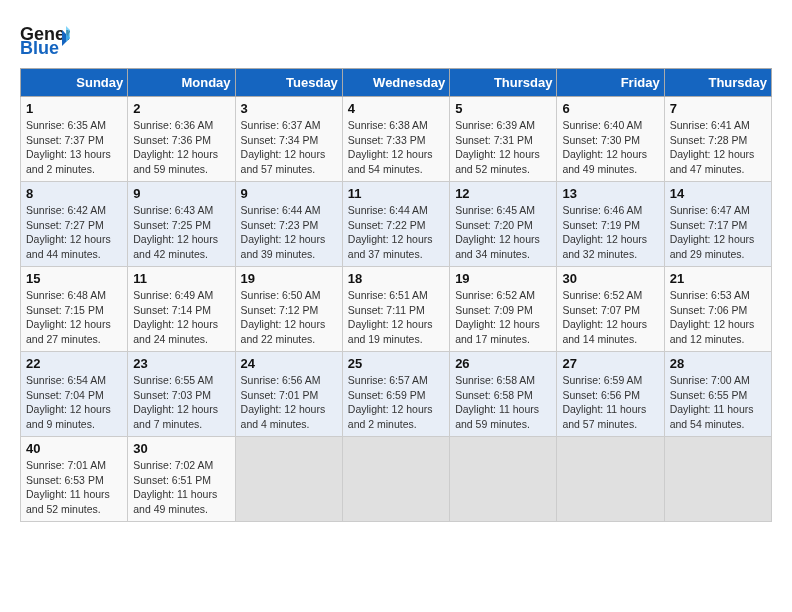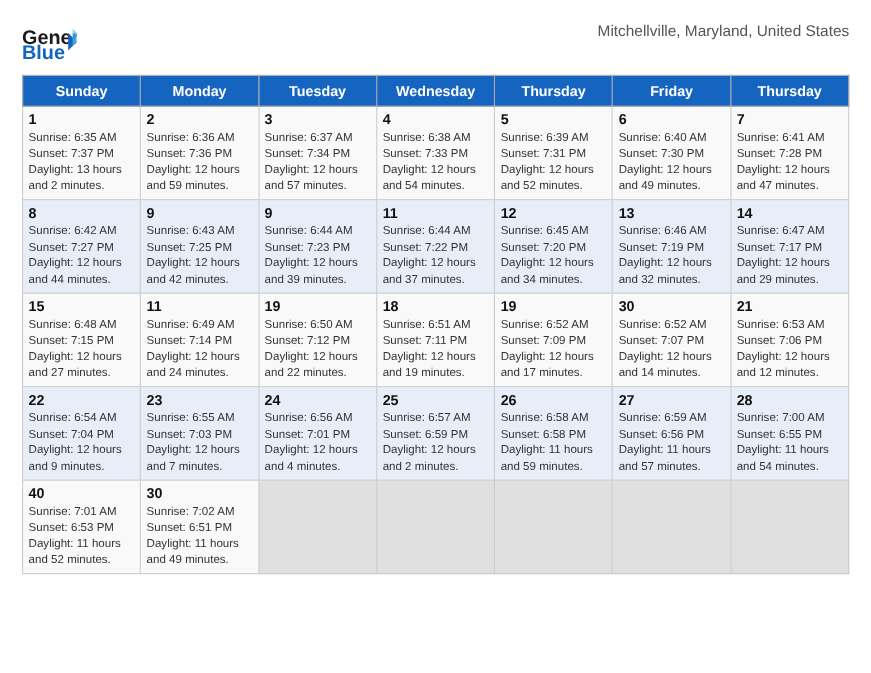--- a/index.html
+++ b/index.html
@@ -35,21 +35,21 @@
     }
     table {
       width: 100%;
       border-collapse: collapse;
       font-size: 11px;
     }
     thead tr th {
       background-color: #1565c0;
       color: #fff;
       padding: 6px 4px;
-      text-align: center;
+      text-align: right;
       font-size: 13px;
       font-weight: bold;
       border: 1px solid #aaa;
     }
     tbody tr td {
       border: 1px solid #ccc;
       vertical-align: top;
       padding: 4px 5px;
       width: 107px;
       min-height: 80px;
@@ -87,21 +87,20 @@
     <div style="display:flex;align-items:center;gap:4px;">
       <svg width="50" height="36" viewBox="0 0 50 36">
         <text x="0" y="20" font-size="18" font-weight="bold" fill="#1a1a1a" font-family="Arial">General</text>
         <text x="0" y="34" font-size="18" font-weight="bold" fill="#1565c0" font-family="Arial">Blue</text>
         <polygon points="42,10 50,18 42,26" fill="#1565c0"></polygon>
         <polygon points="46,6 54,14 46,22" fill="#4fc3f7" opacity="0.7"></polygon>
       </svg>
     </div>
   </div>
   <div class="title-area">
-    <div class="location">Mitchellville, Maryland, United States</div>
   </div>
 </div>
 
 <table>
   <thead>
     <tr>
       <th>Sunday</th>
       <th>Monday</th>
       <th>Tuesday</th>
       <th>Wednesday</th>

